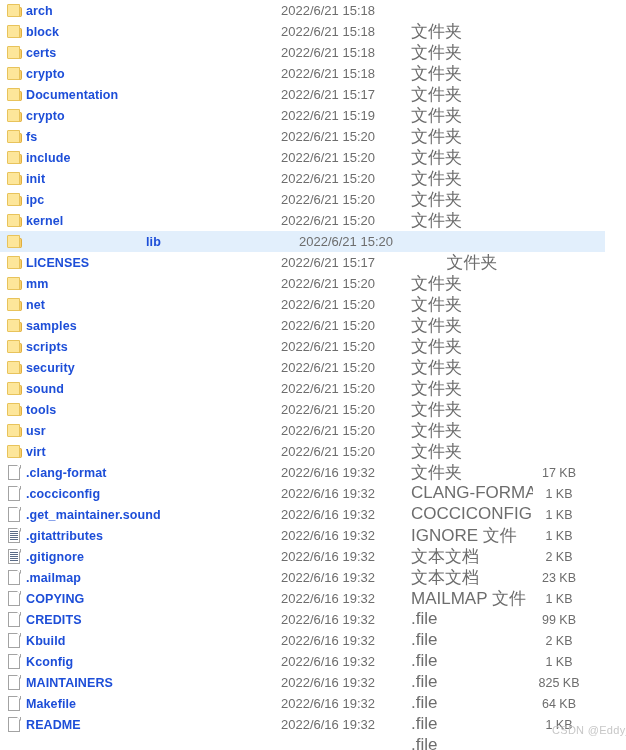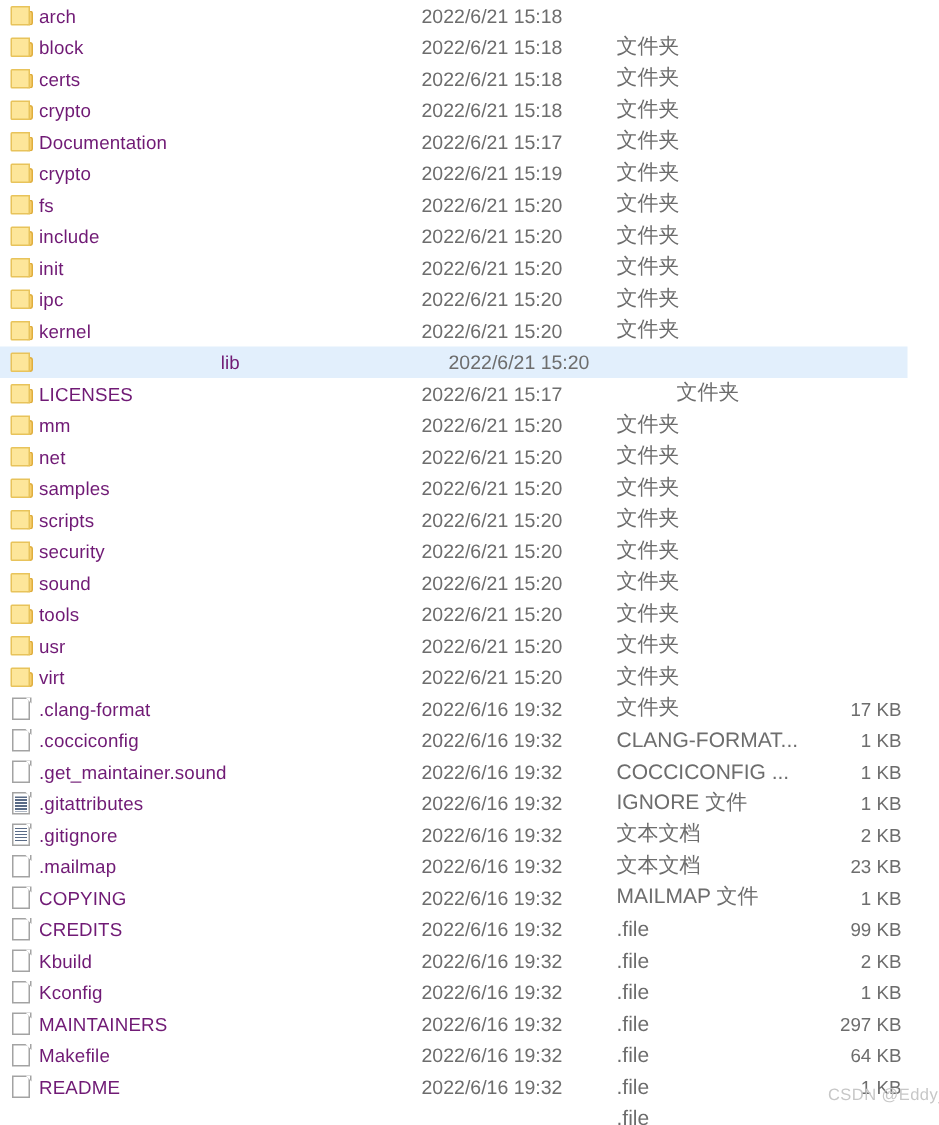--- a/index.html
+++ b/index.html
@@ -36,45 +36,46 @@
     width: 26px;
     min-width: 26px;
     padding-left: 7px;
     box-sizing: border-box;
     display: flex;
     align-items: center;
   }
   .cell-name {
     flex: 0 0 255px;
     font-size: 12.5px;
-    color: #701a75;
+    color: #1d4ed8;
     white-space: nowrap;
     overflow: hidden;
     letter-spacing: 0.1px;
+    font-weight: bold;
   }
   .cell-date {
     flex: 0 0 130px;
     font-size: 13px;
     color: #6d6d6d;
     white-space: nowrap;
   }
   .cell-type {
     flex: 0 0 122px;
-    font-size: 14px;
+    font-size: 17px;
     color: #6d6d6d;
     white-space: nowrap;
     overflow: hidden;
     margin-top: 41px;
   }
   .cell-size {
     flex: 1 1 auto;
     font-size: 12.5px;
     color: #6d6d6d;
-    text-align: right;
-    padding-right: 25px;
+    text-align: center;
+    padding-right: 41px;
     white-space: nowrap;
   }
 
   
   .icon {
     width: 16px;
     height: 15px;
     position: relative;
     display: inline-block;
   }
@@ -559,21 +560,21 @@
       <div class="cell-icon">
         <span class="icon icon-file">
           <span class="p-body"></span>
           <span class="p-fold"></span>
           <span class="p-foldw"></span>
         </span>
       </div>
       <div class="cell-name">MAINTAINERS</div>
       <div class="cell-date">2022/6/16 19:32</div>
       <div class="cell-type">.file</div>
-      <div class="cell-size">297 KB</div>
+      <div class="cell-size">825 KB</div>
     </div>
     <div class="row">
       <div class="cell-icon">
         <span class="icon icon-file">
           <span class="p-body"></span>
           <span class="p-fold"></span>
           <span class="p-foldw"></span>
         </span>
       </div>
       <div class="cell-name">Makefile</div>

